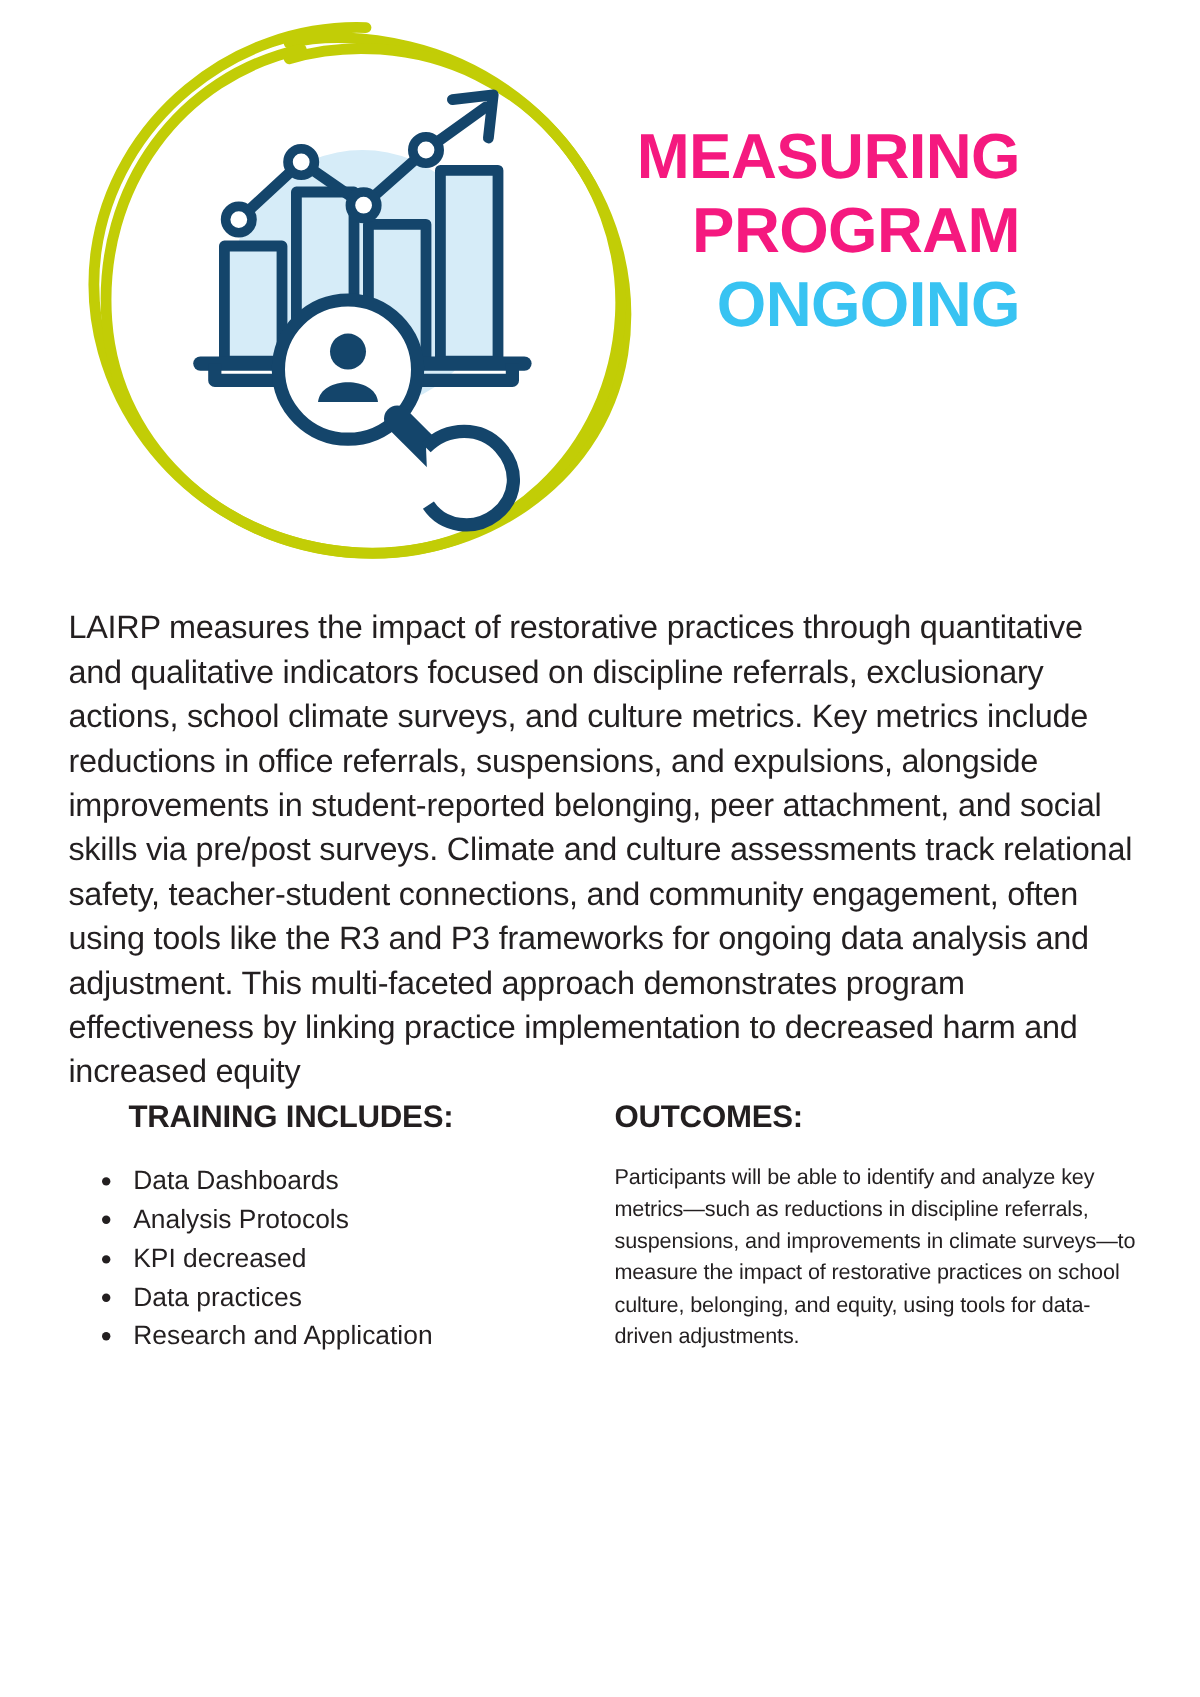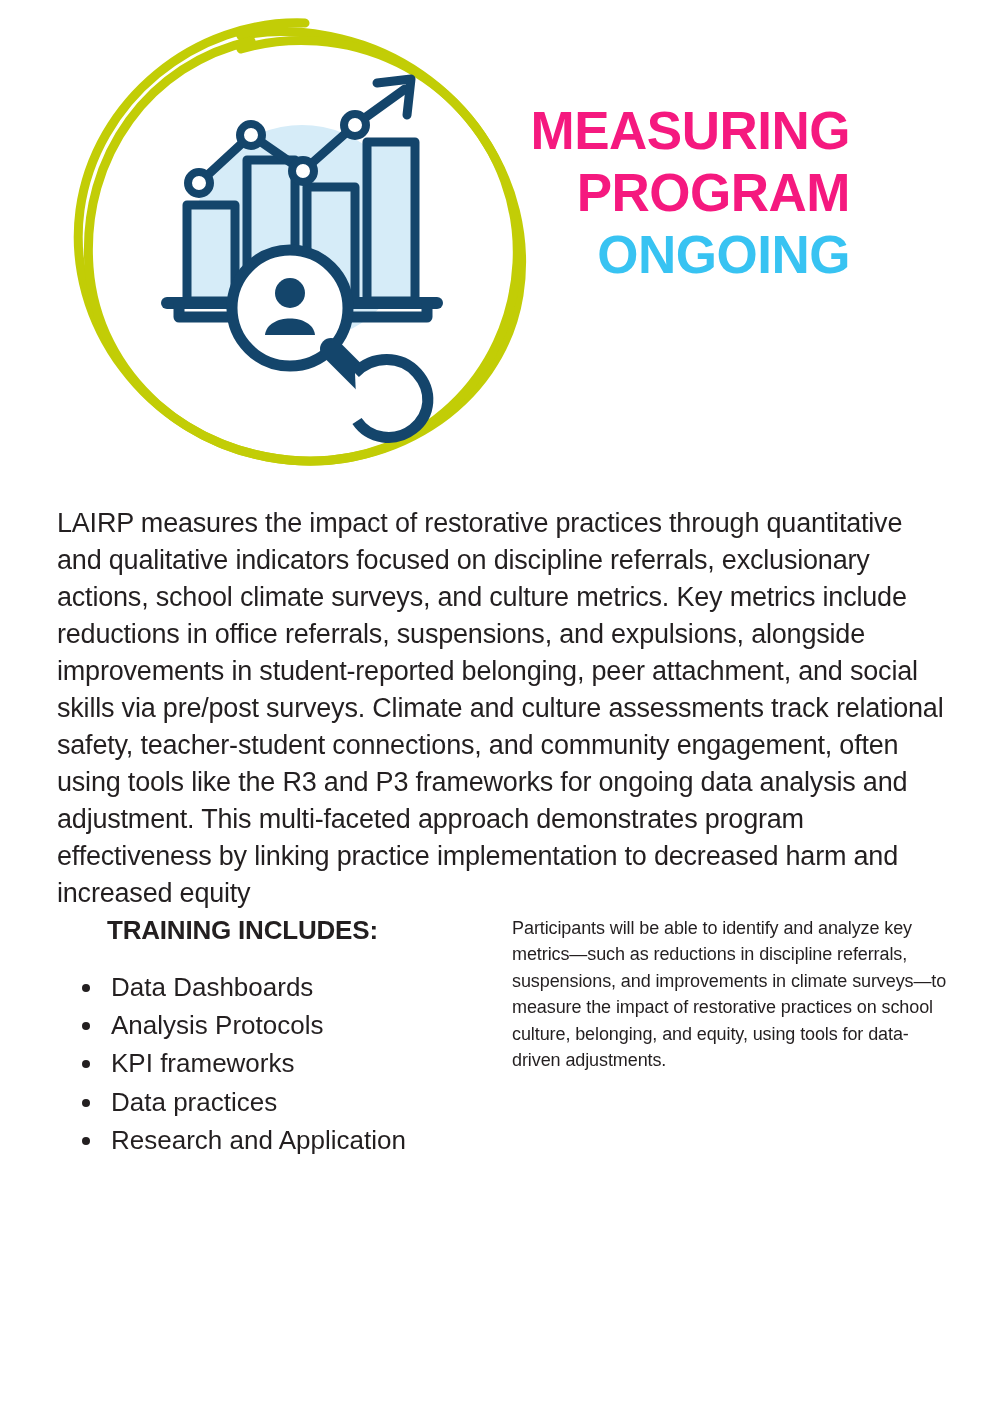--- a/index.html
+++ b/index.html
@@ -88,21 +88,21 @@
     letter-spacing: -0.2px;
   }
   .col-left .col-heading { padding-left: 6px; margin-left: 44px; }
 
   ul.training-list {
     margin: 0;
     padding-left: 48px;
     list-style: disc;
   }
   ul.training-list li {
-    font-size: 26px;
+    font-size: 22px;
     line-height: 1.47;
     color: #231f20;
     padding-left: 6px;
   }
 
   .outcomes-text {
     font-size: 18px;
     line-height: 1.47;
     color: #231f20;
     margin: 0;
@@ -164,24 +164,25 @@
 
   <div class="intro">LAIRP measures the impact of restorative practices through quantitative and qualitative indicators focused on discipline referrals, exclusionary actions, school climate surveys, and culture metrics. Key metrics include reductions in office referrals, suspensions, and expulsions, alongside improvements in student-reported belonging, peer attachment, and social skills via pre/post surveys. Climate and culture assessments track relational safety, teacher-student connections, and community engagement, often using tools like the R3 and P3 frameworks for ongoing data analysis and adjustment. This multi-faceted approach demonstrates program effectiveness by linking practice implementation to decreased harm and increased equity</div>
 
   <div class="columns">
 
     <div class="col-left">
       <h2 class="col-heading">TRAINING INCLUDES:</h2>
       <ul class="training-list">
         <li>Data Dashboards</li>
         <li>Analysis Protocols</li>
-        <li>KPI frameworks</li>
+        <li>KPI decreased</li>
         <li>Data practices</li>
         <li>Research and Application</li>
       </ul>
     </div>
 
     <div class="col-right">
+      <h2 class="col-heading">OUTCOMES:</h2>
       <p class="outcomes-text">Participants will be able to identify and analyze key metrics—such as reductions in discipline referrals, suspensions, and improvements in climate surveys—to measure the impact of restorative practices on school culture, belonging, and equity, using tools for data-driven adjustments.</p>
     </div>
 
   </div>
 </div>
 
 </body></html>

